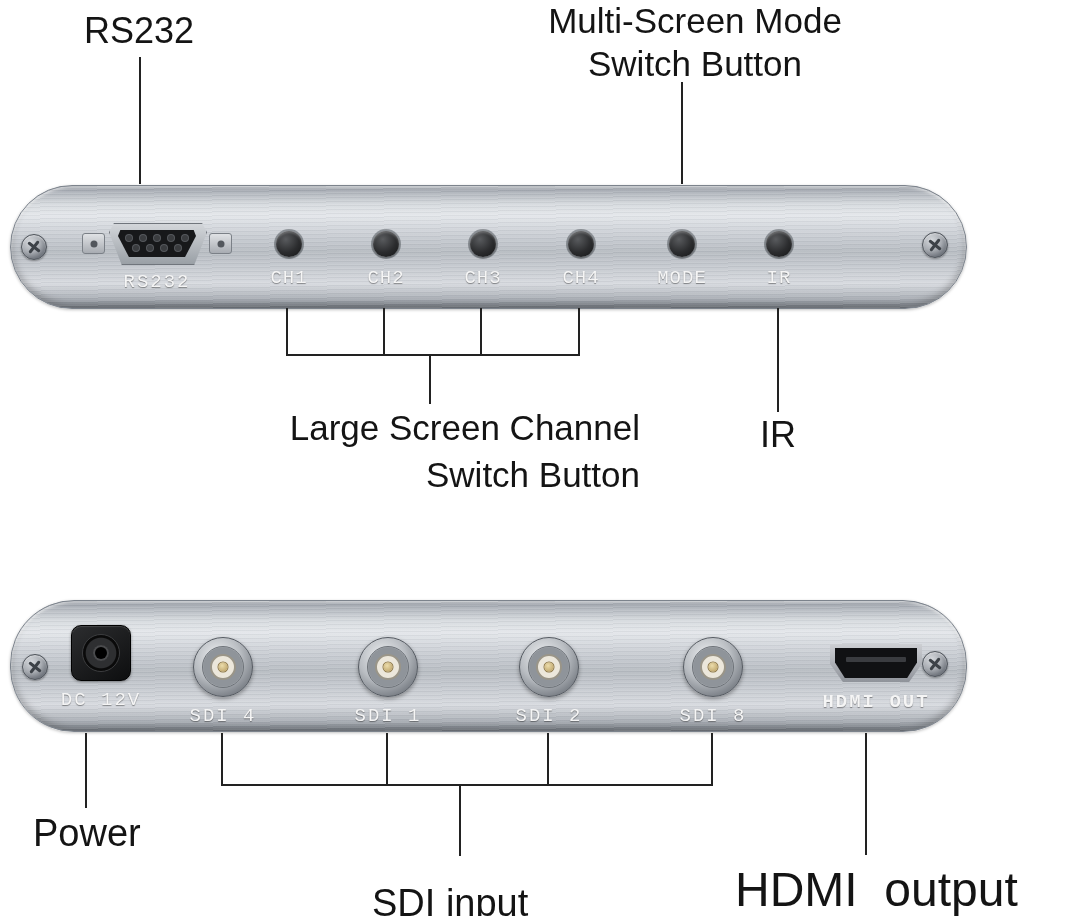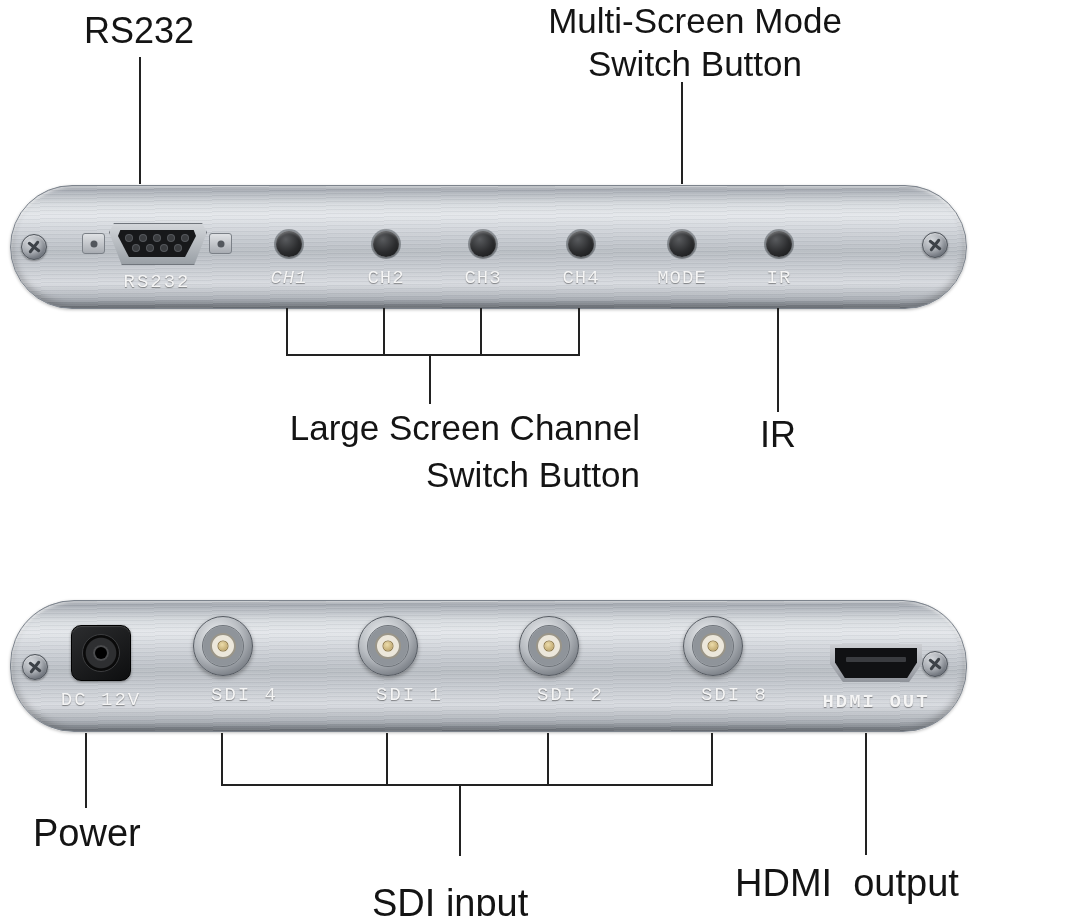--- a/index.html
+++ b/index.html
@@ -7,21 +7,21 @@
           font-family:"Liberation Sans",sans-serif;}
 
   
   .ann{position:absolute;color:#141414;}
   .ann-rs232{left:84px;top:10px;font-size:36px;}
   .ann-multi{left:505px;top:0px;width:380px;text-align:center;font-size:35px;line-height:1.22;}
   .ann-large{left:230px;top:404px;width:410px;text-align:right;font-size:35px;line-height:1.35;}
   .ann-ir{left:760px;top:414px;font-size:36px;}
   .ann-power{left:33px;top:812px;font-size:38px;}
   .ann-sdi{left:372px;top:882px;font-size:38px;}
-  .ann-hdmi{left:735px;top:862px;font-size:38px;white-space:pre;}
+  .ann-hdmi{left:735px;top:862px;font-size:48px;white-space:pre;}
 
   
   .vline{position:absolute;width:2px;background:#222;}
   .hline{position:absolute;height:2px;background:#222;}
 
   
   .panel{position:absolute;left:10px;width:955px;border:1px solid #7c838c;border-radius:64px;
     background:linear-gradient(180deg,#868c95 0%,#aeb3ba 5%,#d6dade 15%,#e3e6ea 24%,
                #c9cdd3 40%,#b6bbc1 54%,#c4c8ce 66%,#d6d9de 80%,#a7acb3 93%,#7d838c 100%);
     box-shadow:inset 0 2px 3px rgba(255,255,255,.6),inset 0 -4px 7px rgba(0,0,0,.28),0 1px 3px rgba(0,0,0,.25);
@@ -76,21 +76,21 @@
     background:linear-gradient(145deg,#2c2d2f,#0d0e0f);
     box-shadow:0 1px 3px rgba(0,0,0,.4),inset 0 1px 1px rgba(255,255,255,.14);}
   .dc-jack::before{content:"";position:absolute;left:50%;top:50%;transform:translate(-50%,-50%);
     width:36px;height:36px;border-radius:50%;border:1px solid #3c3d3f;
     background:radial-gradient(circle,#000 0 28%,#2e2f31 32% 58%,#0a0a0a 62%);}
   .dc-jack::after{content:"";position:absolute;left:50%;top:50%;transform:translate(-50%,-50%);
     width:12px;height:12px;border-radius:50%;background:#000;box-shadow:0 0 0 2px #4a4b4d;}
   .dc-group .plabel{display:block;margin-top:8px;}
 
   
-  .bnc-group{position:absolute;top:15px;width:110px;text-align:right;}
+  .bnc-group{position:absolute;top:36px;width:110px;text-align:center;}
   .bnc{position:relative;width:58px;height:58px;margin:0 auto;border-radius:50%;border:1px solid #565b62;
     background:radial-gradient(circle at 40% 33%,#eef0f2,#b9bdc2 45%,#7a7f86 78%,#5e636a);
     box-shadow:0 2px 4px rgba(0,0,0,.35);}
   .bnc::before{content:"";position:absolute;left:50%;top:50%;transform:translate(-50%,-50%);
     width:40px;height:40px;border-radius:50%;border:1px solid #6d7278;
     background:radial-gradient(circle,#d9dbde 0 38%,#8f949a 42% 68%,#b3b7bc 72%);}
   .bnc::after{content:"";position:absolute;left:50%;top:50%;transform:translate(-50%,-50%);
     width:22px;height:22px;border-radius:50%;background:#ece7db;border:2px solid #9a9588;}
   .bnc-pin{position:absolute;left:50%;top:50%;transform:translate(-50%,-50%);z-index:2;
     width:9px;height:9px;border-radius:50%;box-shadow:0 0 0 1px #8a7443;
@@ -145,21 +145,21 @@
                 <span class="pin"></span>
                 <span class="pin"></span>
                 <span class="pin"></span>
             </div>
           </div>
         </div>
       </div>
       <span class="plabel">RS232</span>
     </div>
 
-    <div class="btn-group" style="left:246px;font-style:italic;">
+    <div class="btn-group" style="left:246px;">
       <div class="pbtn"></div>
       <span class="plabel">CH1</span>
     </div>
     <div class="btn-group" style="left:343px;">
       <div class="pbtn"></div>
       <span class="plabel">CH2</span>
     </div>
     <div class="btn-group" style="left:440px;">
       <div class="pbtn"></div>
       <span class="plabel">CH3</span>

